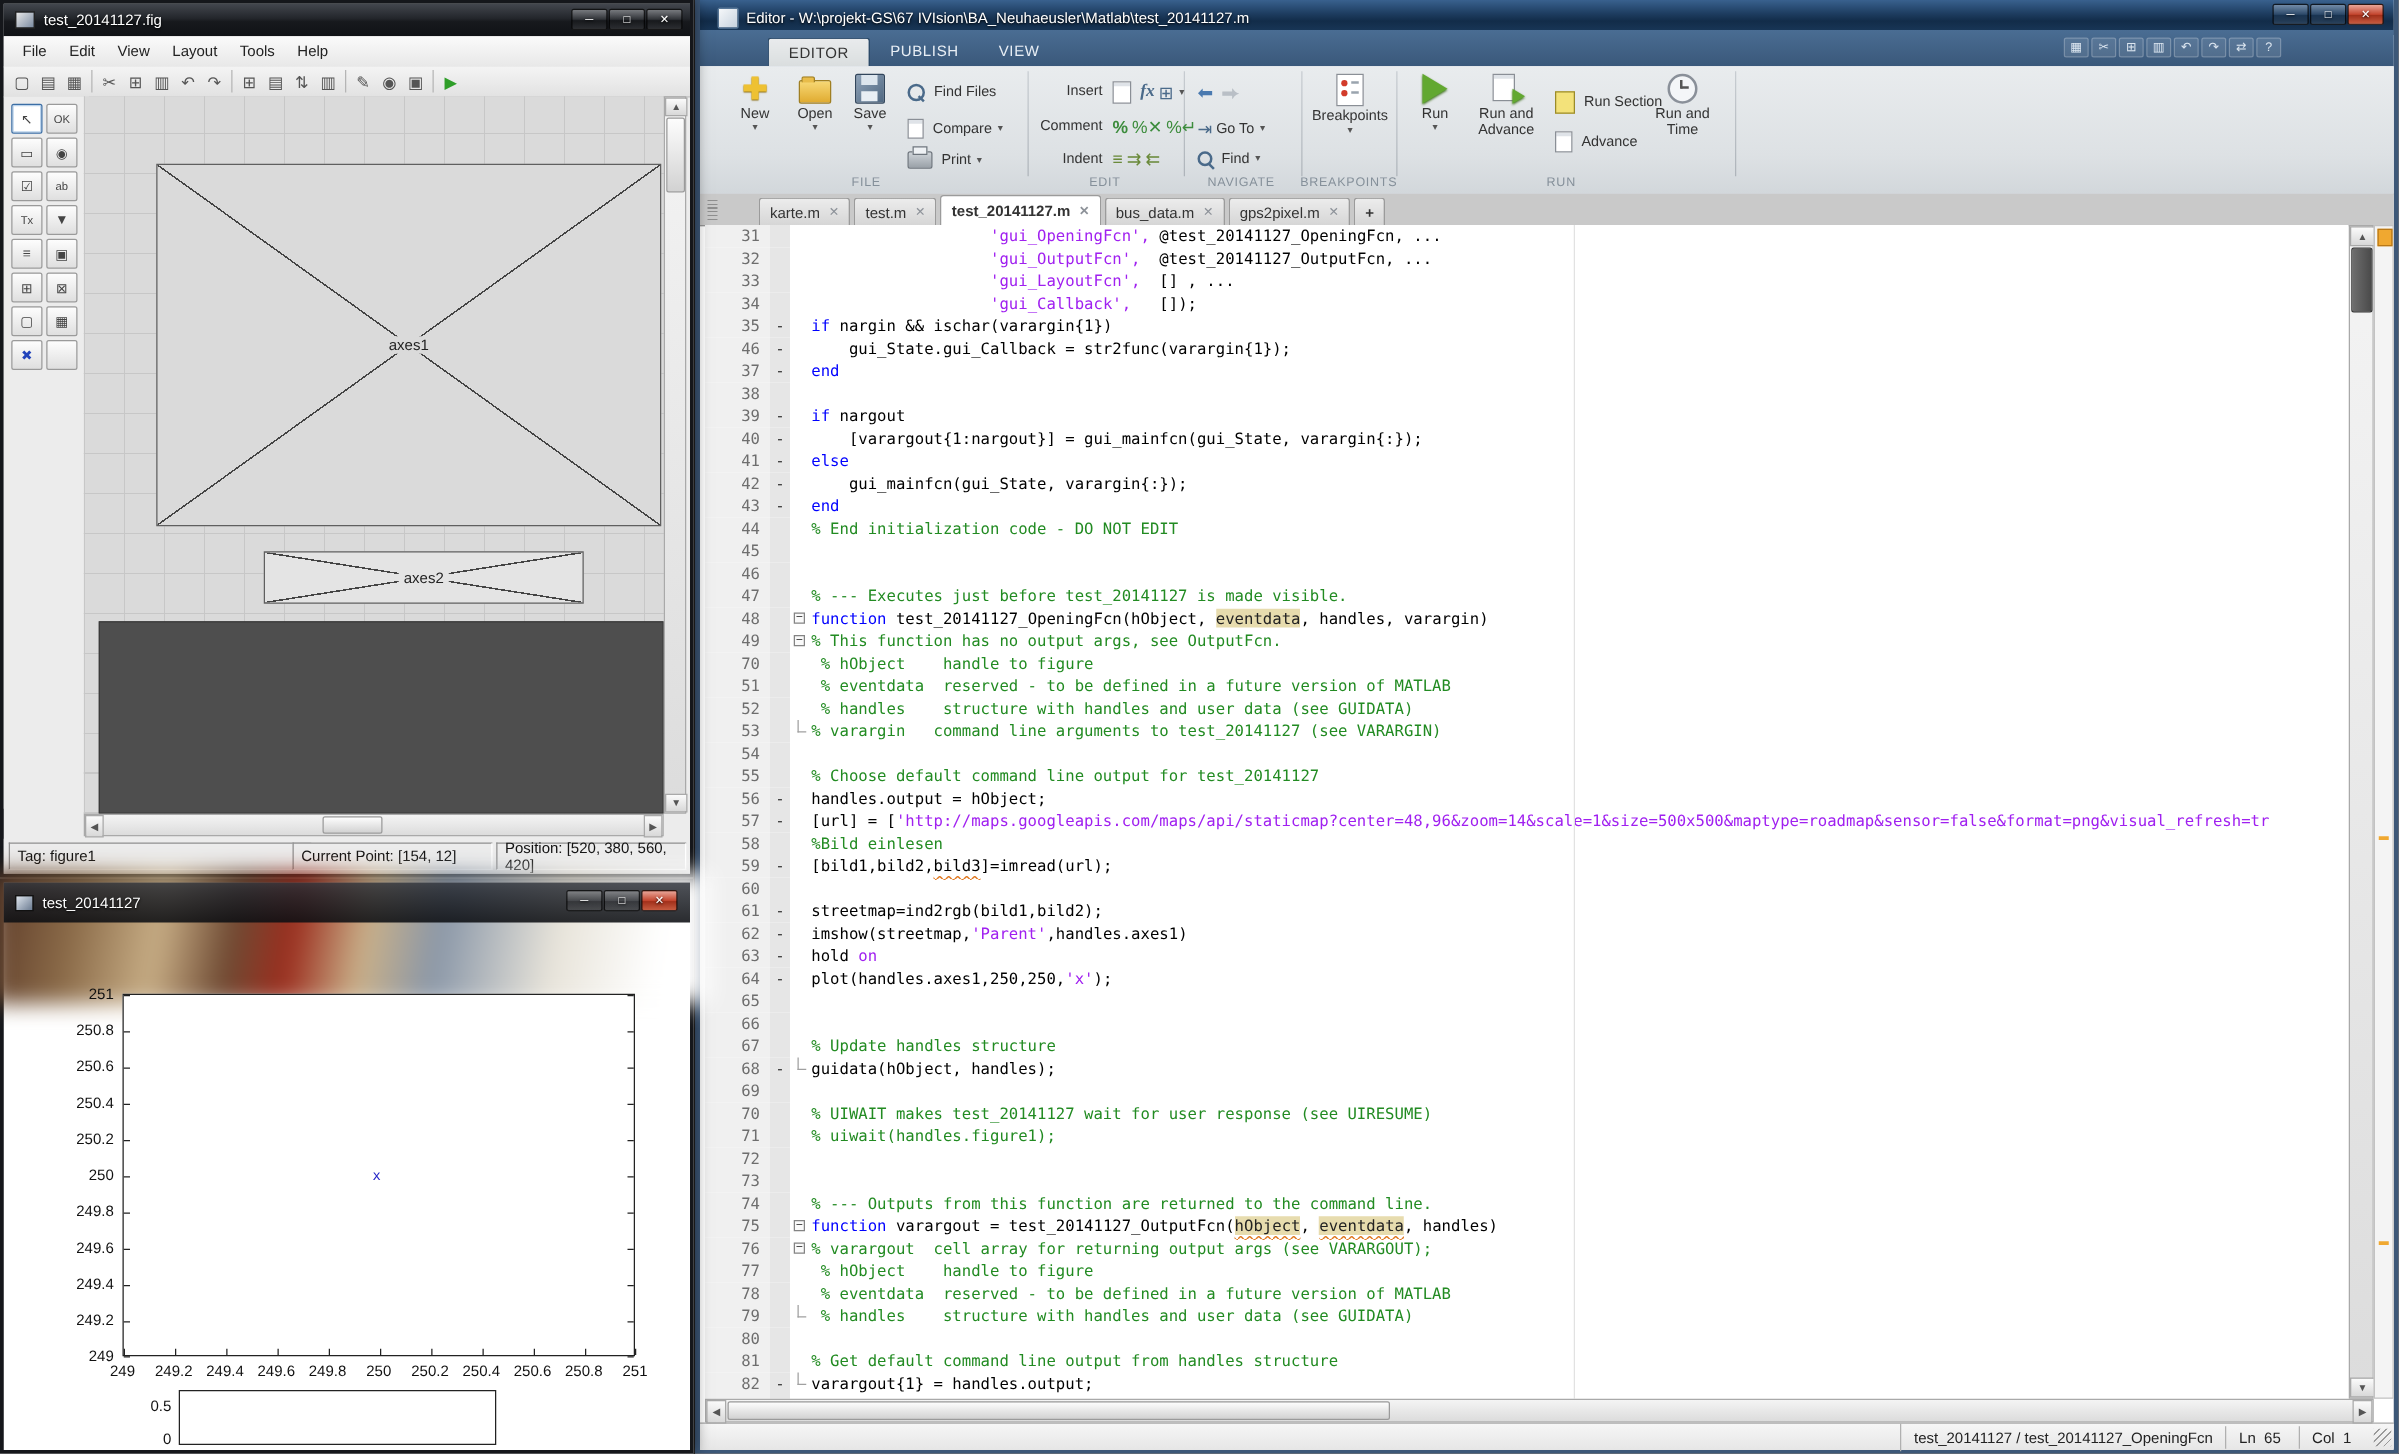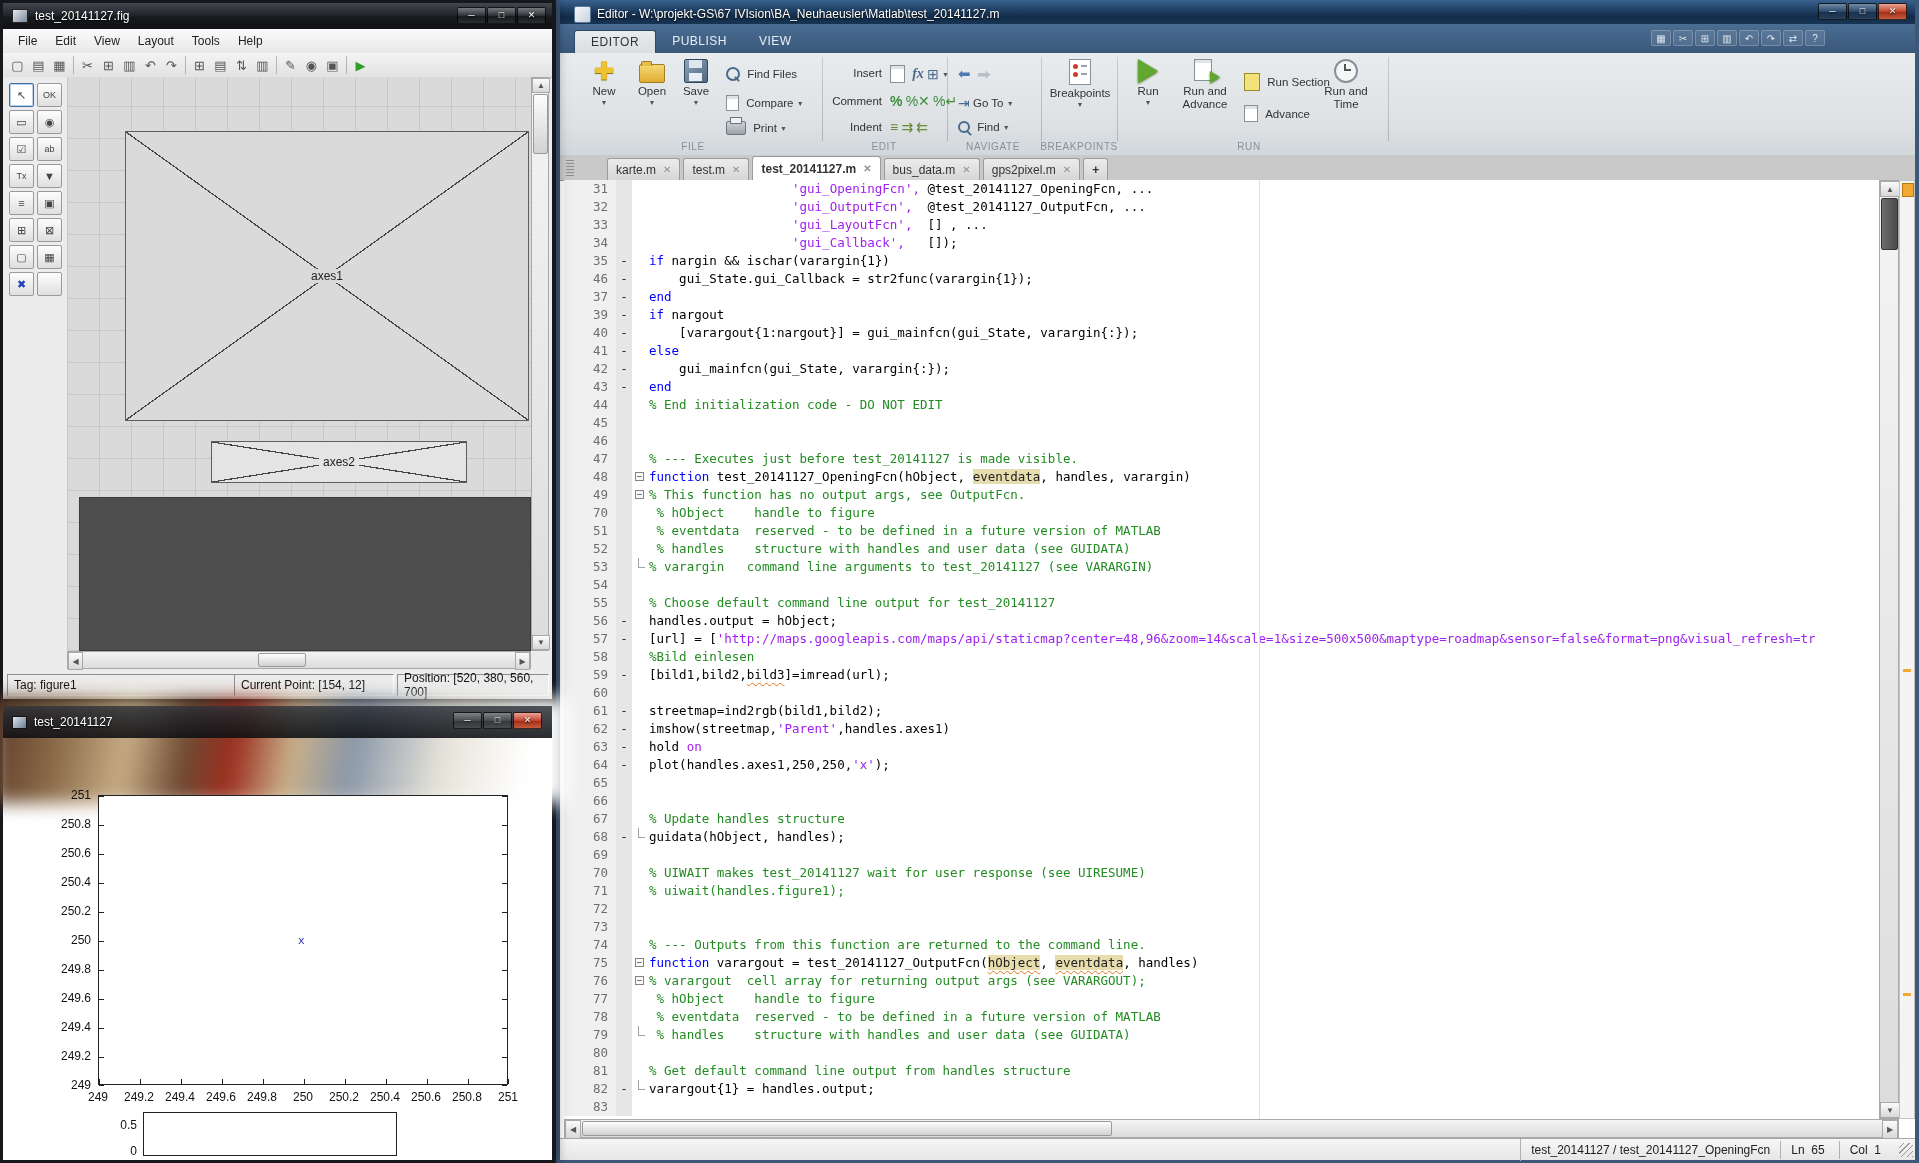--- a/index.html
+++ b/index.html
@@ -43,21 +43,21 @@
 
   
   .figblur{position:absolute;filter:blur(9px);
      background:linear-gradient(100deg,#5c3a28 0%,#8a6a48 12%,#c7ad85 24%,#6e4a33 34%,#9b2d1e 42%,#c9b089 52%,#8a97a8 62%,#e8e4da 78%,#ffffff 92%);}
   .plotbox{position:absolute;box-sizing:border-box;border:1px solid #222;background:#fff;}
   .ticklbl{position:absolute;font-size:12px;color:#111;font-family:"Liberation Sans",sans-serif;}
   .tickmark{position:absolute;background:#222;}
 
   
   .ed-titlebar{background:linear-gradient(180deg,#39618e 0%,#1d3c5f 40%,#122c49 60%,#1a3a5c 100%);}
-  .ribbon-tabs{position:absolute;background:linear-gradient(180deg,#4a6d93,#3a587a);display:flex;align-items:flex-end;}
+  .ribbon-tabs{position:absolute;background:linear-gradient(180deg,#4a6d93,#3a587a);display:flex;align-items:flex-end;padding-left:40px;}
   .rtab{padding:4px 16px 4px 16px;color:#e8eef5;font-size:12px;letter-spacing:.5px;}
   .rtab.active{background:linear-gradient(180deg,#e9ebed,#dadedf);color:#333;border:1px solid #2c4archive;border:1px solid #2c4a68;border-bottom:none;border-radius:3px 3px 0 0;}
   .qabtn{width:20px;height:16px;margin-left:2px;display:flex;align-items:center;justify-content:center;
          color:#dce6f0;font-size:10px;background:rgba(255,255,255,.10);border:1px solid rgba(255,255,255,.22);border-radius:2px;box-sizing:border-box;}
   .ribbon{background:linear-gradient(180deg,#e9ecee 0%,#dde1e4 70%,#d2d7db 100%);border-bottom:1px solid #b7bcc1;}
   .rsep{position:absolute;width:1px;background:linear-gradient(180deg,#c7ccd1,#aeb4ba);}
   .rlabel{position:absolute;font-size:10px;color:#85909a;letter-spacing:.6px;transform:translateX(-50%);}
   .bigbtn{position:absolute;display:flex;flex-direction:column;align-items:center;font-size:11.5px;color:#333;}
   .bigbtn .cap{margin-top:2px;white-space:pre;text-align:center;line-height:1.15;}
   .dd{font-size:7px;color:#555;margin-top:1px;}
@@ -286,20 +286,21 @@
 
     <div id="code" style="left:4px;top:180px;width:1315px;height:939px;">
       <div id="codelines">
           <div class="cl"><span class="num">31</span><span class="dash"></span><span class="fold"></span><span class="txt"><span class="t">                   </span><span class="s">'gui_OpeningFcn', </span><span class="t">@test_20141127_OpeningFcn, ...</span></span></div>
           <div class="cl"><span class="num">32</span><span class="dash"></span><span class="fold"></span><span class="txt"><span class="t">                   </span><span class="s">'gui_OutputFcn',  </span><span class="t">@test_20141127_OutputFcn, ...</span></span></div>
           <div class="cl"><span class="num">33</span><span class="dash"></span><span class="fold"></span><span class="txt"><span class="t">                   </span><span class="s">'gui_LayoutFcn',  </span><span class="t">[] , ...</span></span></div>
           <div class="cl"><span class="num">34</span><span class="dash"></span><span class="fold"></span><span class="txt"><span class="t">                   </span><span class="s">'gui_Callback',   </span><span class="t">[]);</span></span></div>
           <div class="cl"><span class="num">35</span><span class="dash">-</span><span class="fold"></span><span class="txt"><span class="k">if</span><span class="t"> nargin &amp;&amp; ischar(varargin{1})</span></span></div>
           <div class="cl"><span class="num">46</span><span class="dash">-</span><span class="fold"></span><span class="txt"><span class="t">    gui_State.gui_Callback = str2func(varargin{1});</span></span></div>
           <div class="cl"><span class="num">37</span><span class="dash">-</span><span class="fold"></span><span class="txt"><span class="k">end</span></span></div>
+          <div class="cl"><span class="num">38</span><span class="dash"></span><span class="fold"></span><span class="txt"></span></div>
           <div class="cl"><span class="num">39</span><span class="dash">-</span><span class="fold"></span><span class="txt"><span class="k">if</span><span class="t"> nargout</span></span></div>
           <div class="cl"><span class="num">40</span><span class="dash">-</span><span class="fold"></span><span class="txt"><span class="t">    [varargout{1:nargout}] = gui_mainfcn(gui_State, varargin{:});</span></span></div>
           <div class="cl"><span class="num">41</span><span class="dash">-</span><span class="fold"></span><span class="txt"><span class="k">else</span></span></div>
           <div class="cl"><span class="num">42</span><span class="dash">-</span><span class="fold"></span><span class="txt"><span class="t">    gui_mainfcn(gui_State, varargin{:});</span></span></div>
           <div class="cl"><span class="num">43</span><span class="dash">-</span><span class="fold"></span><span class="txt"><span class="k">end</span></span></div>
           <div class="cl"><span class="num">44</span><span class="dash"></span><span class="fold"></span><span class="txt"><span class="c">% End initialization code - DO NOT EDIT</span></span></div>
           <div class="cl"><span class="num">45</span><span class="dash"></span><span class="fold"></span><span class="txt"></span></div>
           <div class="cl"><span class="num">46</span><span class="dash"></span><span class="fold"></span><span class="txt"></span></div>
           <div class="cl"><span class="num">47</span><span class="dash"></span><span class="fold"></span><span class="txt"><span class="c">% --- Executes just before test_20141127 is made visible.</span></span></div>
           <div class="cl"><span class="num">48</span><span class="dash"></span><span class="fold"><span class="foldbox">−</span></span><span class="txt"><span class="k">function</span><span class="t"> test_20141127_OpeningFcn(hObject, </span><span class="hl">eventdata</span><span class="t">, handles, varargin)</span></span></div>
@@ -456,21 +457,21 @@
     </div>
 
     <div class="abs" style="left:0;top:668px;right:0;height:28px;background:#ececec;">
       <div class="statusfield" style="left:4px;top:3px;width:242px;">
         <span>Tag: figure1</span>
       </div>
       <div class="statusfield" style="left:231px;top:3px;width:160px;">
         <span>Current Point: [154, 12]</span>
       </div>
       <div class="statusfield" style="left:394px;top:3px;width:152px;">
-        <span>Position: [520, 380, 560, 700]</span>
+        <span>Position: [520, 380, 560, 420]</span>
       </div>
     </div>
   </div>
 
   <div class="win" style="left:0;top:703px;width:555px;height:460px;background:#ffffff;border:3px solid #15171b;">
 
     <div class="figblur" style="left:-10px;top:-8px;width:575px;height:105px;"></div>
 
     <div class="titlebar" style="height:32px;background:linear-gradient(180deg,rgba(40,44,52,.82),rgba(12,14,18,.88));">
       <span style="width:13px;height:11px;margin:0 7px 0 9px;background:linear-gradient(135deg,#dfe6ee,#6a7a90);border:1px solid #111;display:inline-block;"></span>

